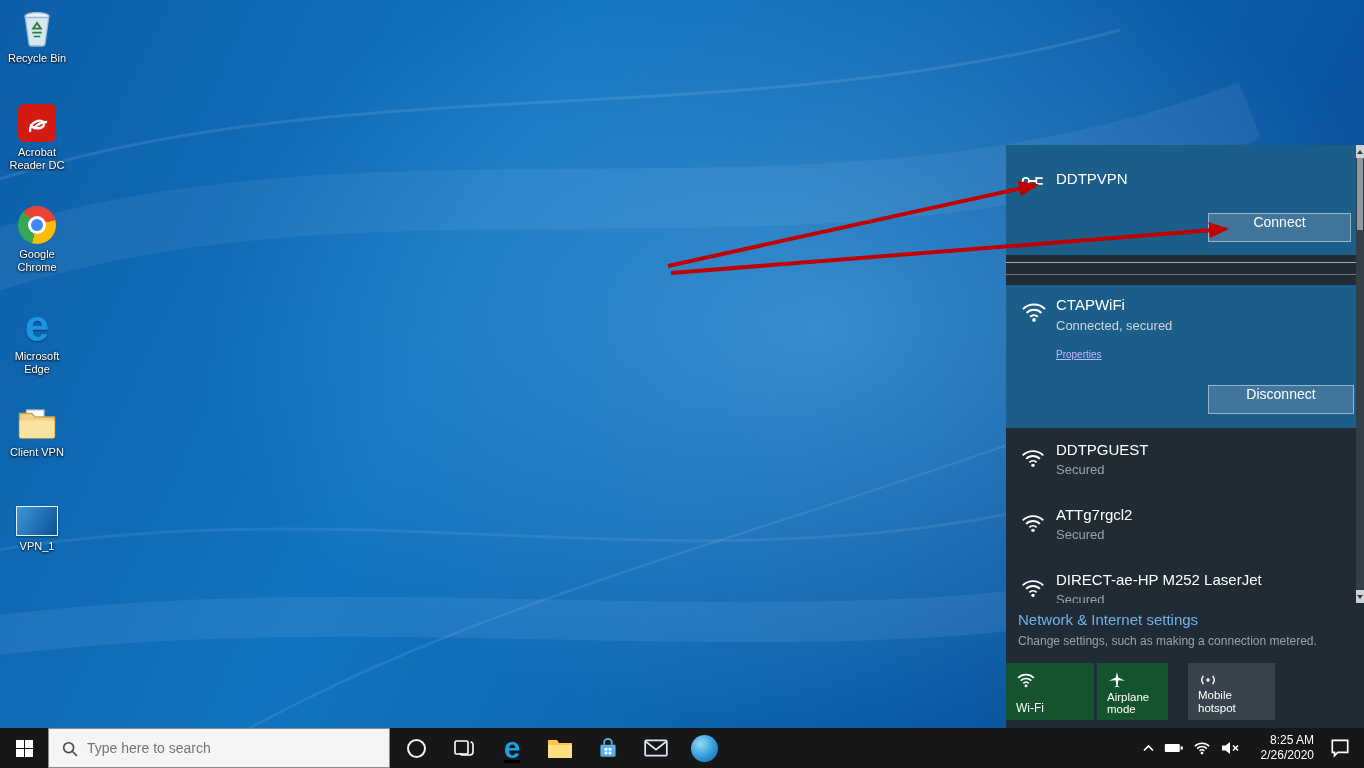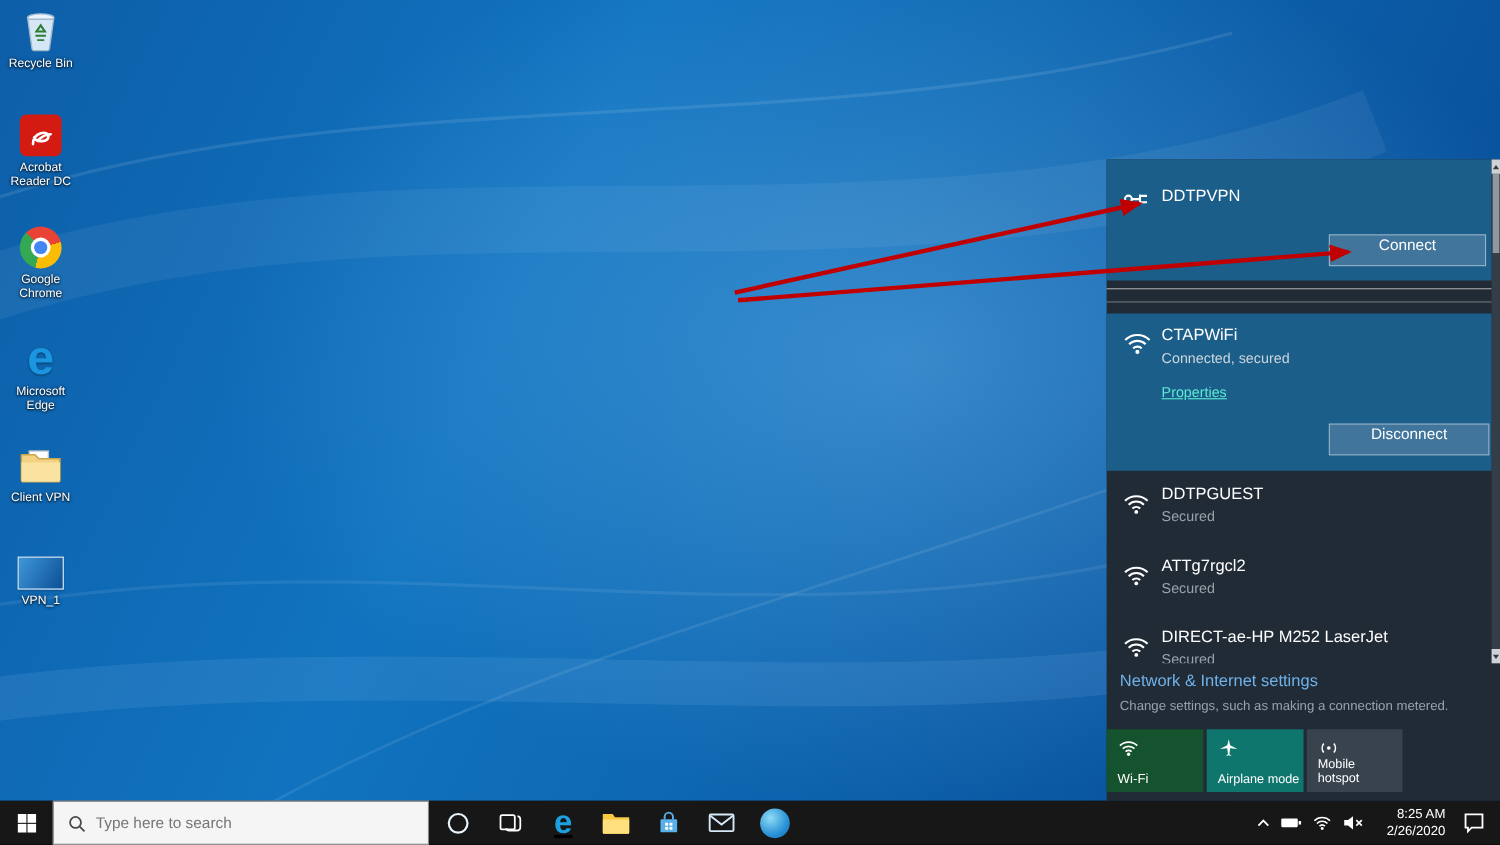--- a/index.html
+++ b/index.html
@@ -36,41 +36,41 @@
   .vpn-item { top:0; height:110px; }
   .connected-item { top:140px; height:143px; }
   .fly-icon { position:absolute; }
   .ssid { position:absolute; font-size:15px; color:#fff; }
   .substatus { position:absolute; font-size:13px; }
   .fly-btn { position:absolute; display:flex; align-items:flex-start; justify-content:center; font-size:14px; color:#fff;
     background:#41759b; border:1px solid rgba(255,255,255,.45); cursor:pointer; }
   .sep { position:absolute; left:0; width:350px; height:1px; }
   .sep1 { top:117px; background:rgba(255,255,255,.6); }
   .sep2 { top:129px; background:rgba(255,255,255,.35); }
-  .props-link { position:absolute; left:50px; top:64px; font-size:13px; color:#5eead4; text-decoration:underline; cursor:pointer; }
+  .props-link { position:absolute; left:50px; top:64px; font-size:10px; color:#c4b5fd; text-decoration:underline; cursor:pointer; }
 
   .net-list { position:absolute; left:0; top:283px; width:334px; height:175px; overflow:hidden; }
   .net-row { position:absolute; left:0; width:350px; height:60px; }
   .net-row .ssid { left:50px; top:6px; }
   .net-row .substatus { left:50px; top:27px; color:#98a2ac; }
   .net-row .fly-icon { left:14px; top:10px; }
 
   .sbar { position:absolute; right:0; top:0; width:8px; height:458px; background:#343e48; }
   .sbar .arrowbox { position:absolute; left:0; width:8px; height:13px; background:#cdd2d6; display:flex; align-items:center; justify-content:center; }
   .sbar .up { top:0; } .sbar .down { top:445px; }
   .sbar .thumb { position:absolute; left:1px; top:13px; width:6px; height:72px; background:#90989f; }
 
   .settings-link { position:absolute; left:12px; top:466px; font-size:15px; color:#6fb2ea; cursor:pointer; }
   .settings-hint { position:absolute; left:12px; top:489px; font-size:12px; color:#98a2ac; }
 
   .tile { position:absolute; top:518px; height:57px; cursor:pointer; }
   .tile-label { position:absolute; left:10px; bottom:5px; font-size:12px; color:#fff; }
   .tile-icon { position:absolute; left:10px; top:7px; }
   .tile-wifi { left:0; width:88px; background:#14532d; }
-  .tile-air { left:91px; width:88px; background:#0f766e; }
+  .tile-air { left:91px; width:71px; background:#14532d; }
   .tile-air .tile-label { font-size:11.5px; }
   .tile-hot { left:182px; width:87px; background:#39434e; }
   .tile-hot .tile-label { bottom:auto; top:26px; width:58px; line-height:13px; font-size:11.5px; }
 
   
   .arrows { position:absolute; inset:0; z-index:20; pointer-events:none; }
 
   
   .taskbar { position:absolute; left:0; bottom:0; width:1364px; height:40px; background:#171717; z-index:30; display:flex; align-items:center;text-decoration:underline; }
   .tb-btn { width:48px; height:40px; display:flex; align-items:center; justify-content:center; cursor:pointer; flex:0 0 auto; }

